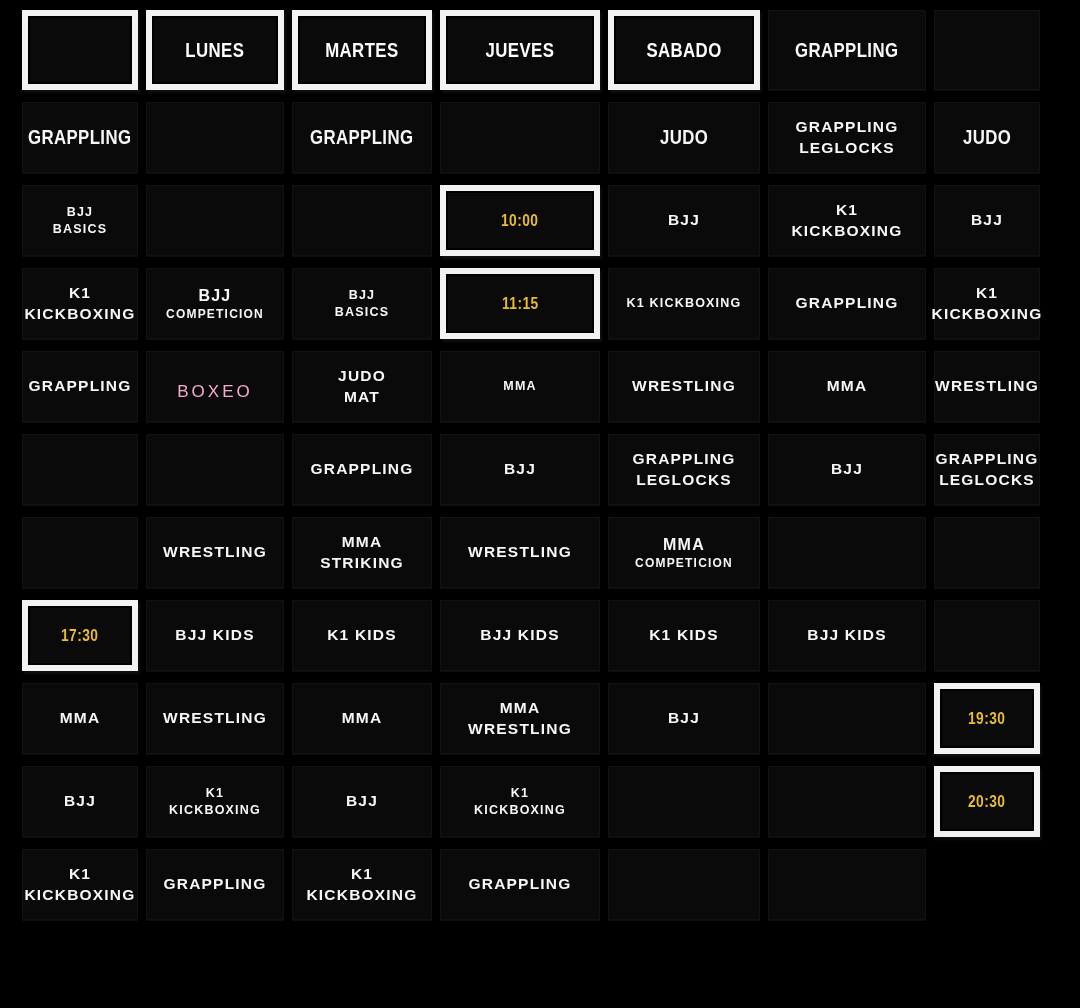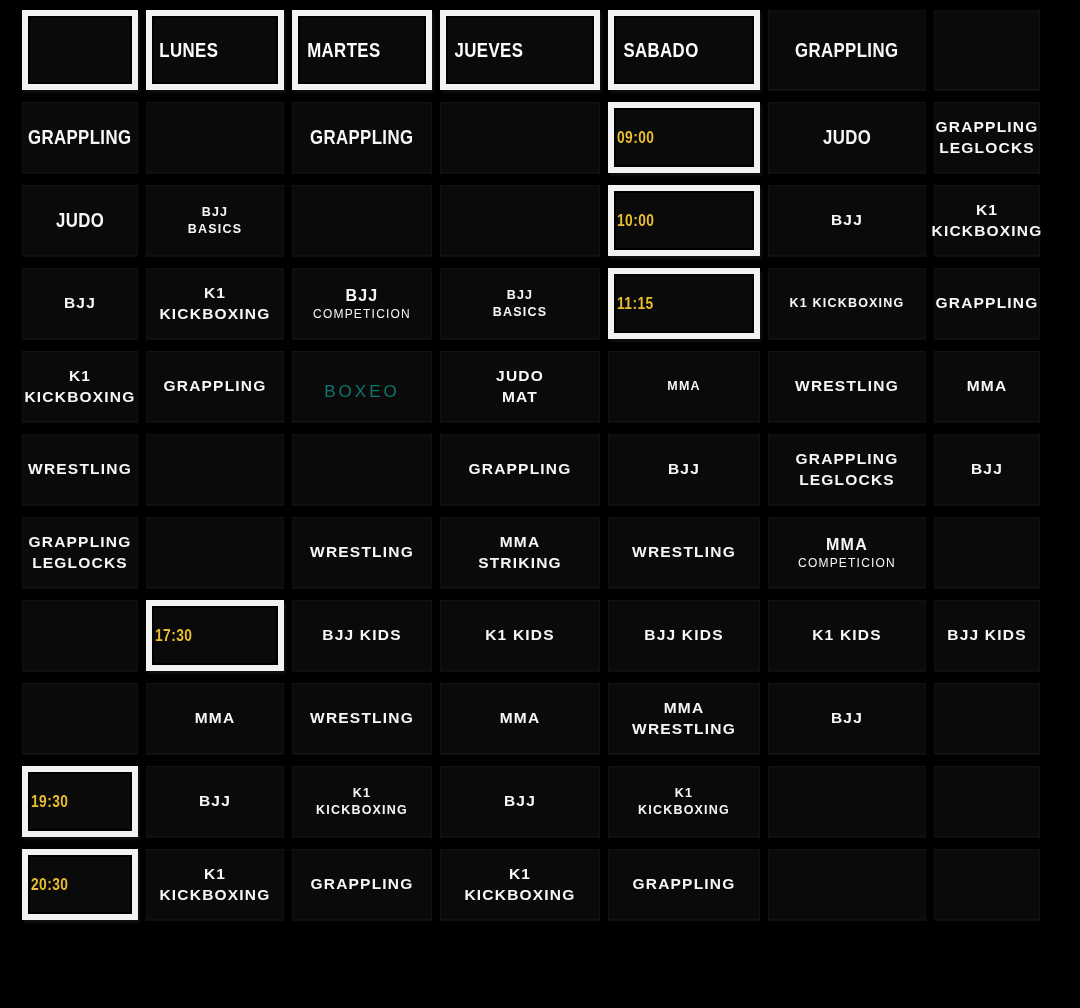--- a/index.html
+++ b/index.html
@@ -20,20 +20,21 @@
     grid-template-rows: 80px repeat(11, 71px);
     column-gap: 8px;
     row-gap: 12px;
   }
   .framed {
     background: var(--cell-bg, #070707);
     border: 6px solid var(--frame, #f2f2f2);
     box-shadow: inset 0 0 0 2px #000, 2px 3px 2px rgba(255,255,255,0.06);
     display: flex;
     align-items: center;
+    justify-content: center;
   }
   .day-header span {
     color: var(--header-text, #fdfdfd);
     font-weight: 700;
     font-size: 21px;
     letter-spacing: 0.5px;
     display: inline-block;
     transform: scaleX(0.80);
     white-space: nowrap;
   }
@@ -75,29 +76,29 @@
     display: inline-block;
     transform: scaleX(0.80);
     white-space: nowrap;
   }
   .v-mixed .line:first-child {
     font-weight: 700;
     font-size: 16px;
     letter-spacing: 1.2px;
   }
   .v-mixed .line:last-child {
-    font-weight: 400;
+    font-weight: 700;
     font-size: 12px;
     letter-spacing: 1.2px;
   }
   .v-light .line {
     font-weight: 400;
     font-size: 17px;
     letter-spacing: 3px;
-    color: #0f766e;
+    color: #f9a8d4;
     margin-top: 12px;
   }
 </style>
 </head>
 <body>
 
 <div class="grid" id="schedule-grid">
     <div class="framed"></div>
     <div class="framed day-header">
       <span>LUNES</span>
@@ -116,23 +117,20 @@
     </div>
     <div class="class-cell v-geo"></div>
     <div class="class-cell v-condensed">
       <div class="line">GRAPPLING</div>
     </div>
     <div class="class-cell v-geo"></div>
     <div class="class-cell v-condensed">
       <div class="line">GRAPPLING</div>
     </div>
     <div class="class-cell v-geo"></div>
-    <div class="framed time-cell">
-      <span>09:00</span>
-    </div>
     <div class="class-cell v-condensed">
       <div class="line">JUDO</div>
     </div>
     <div class="class-cell v-geo">
       <div class="line">GRAPPLING</div>
       <div class="line">LEGLOCKS</div>
     </div>
     <div class="class-cell v-condensed">
       <div class="line">JUDO</div>
     </div>

